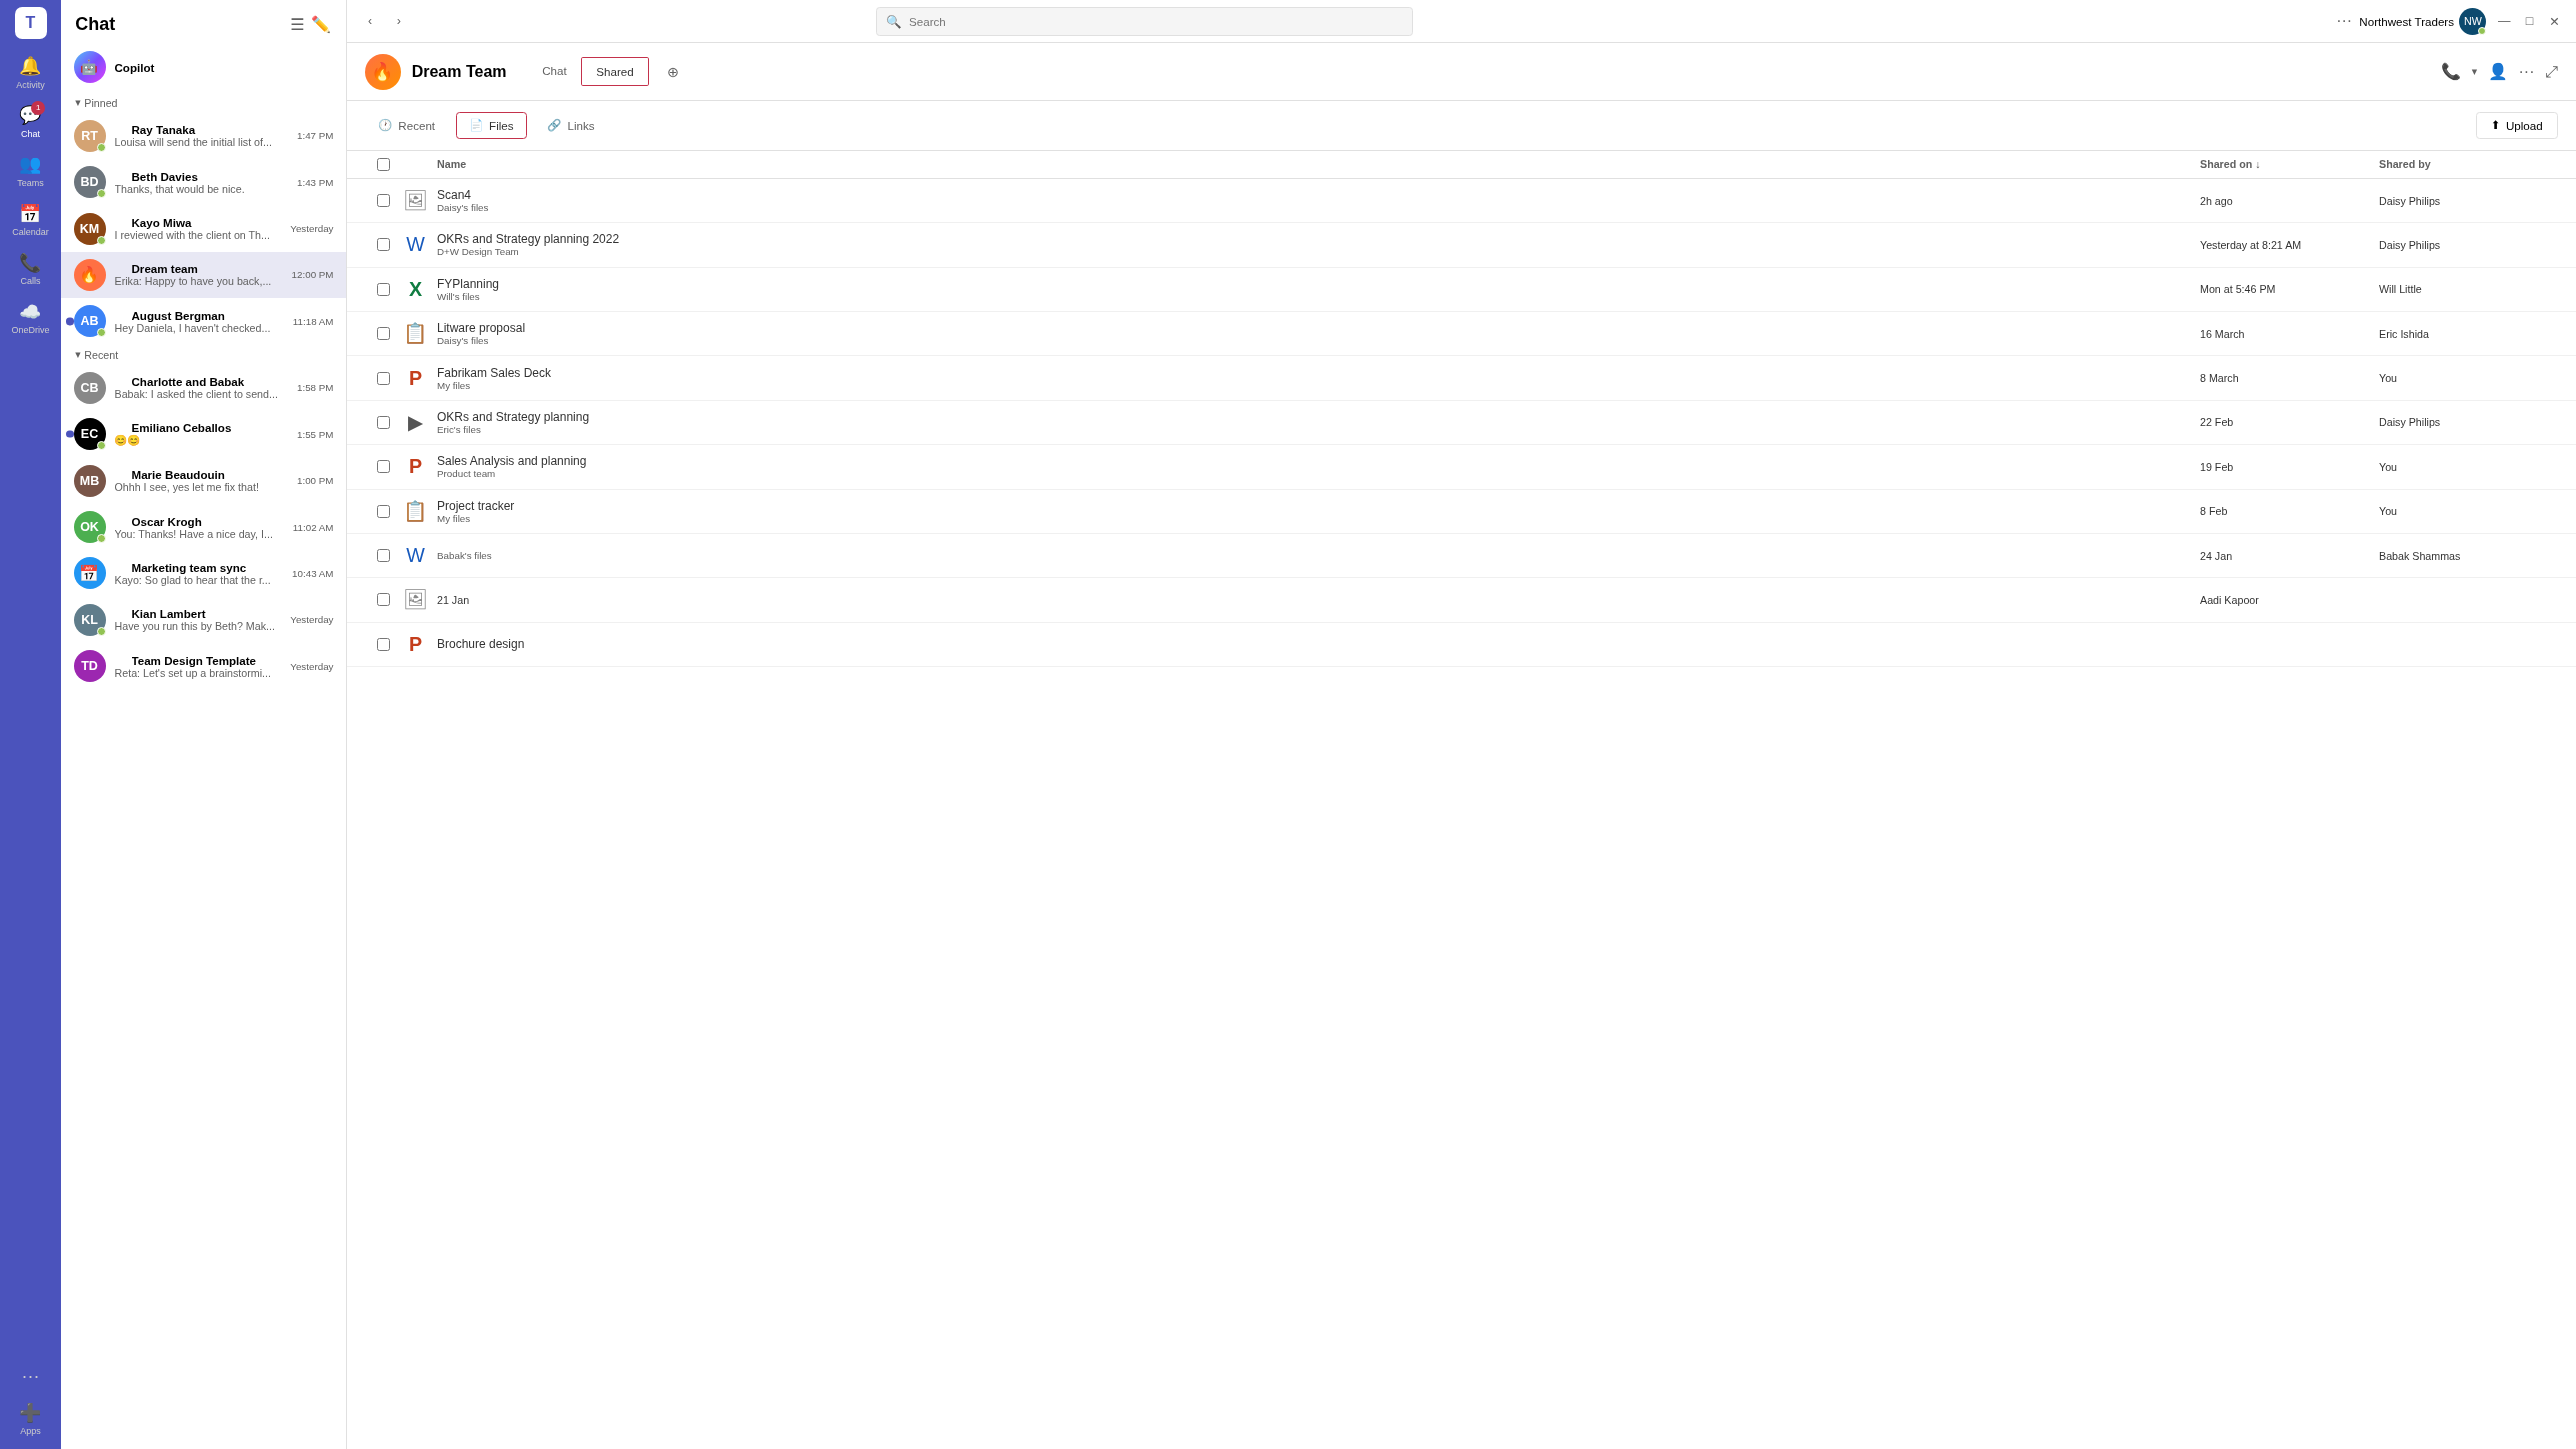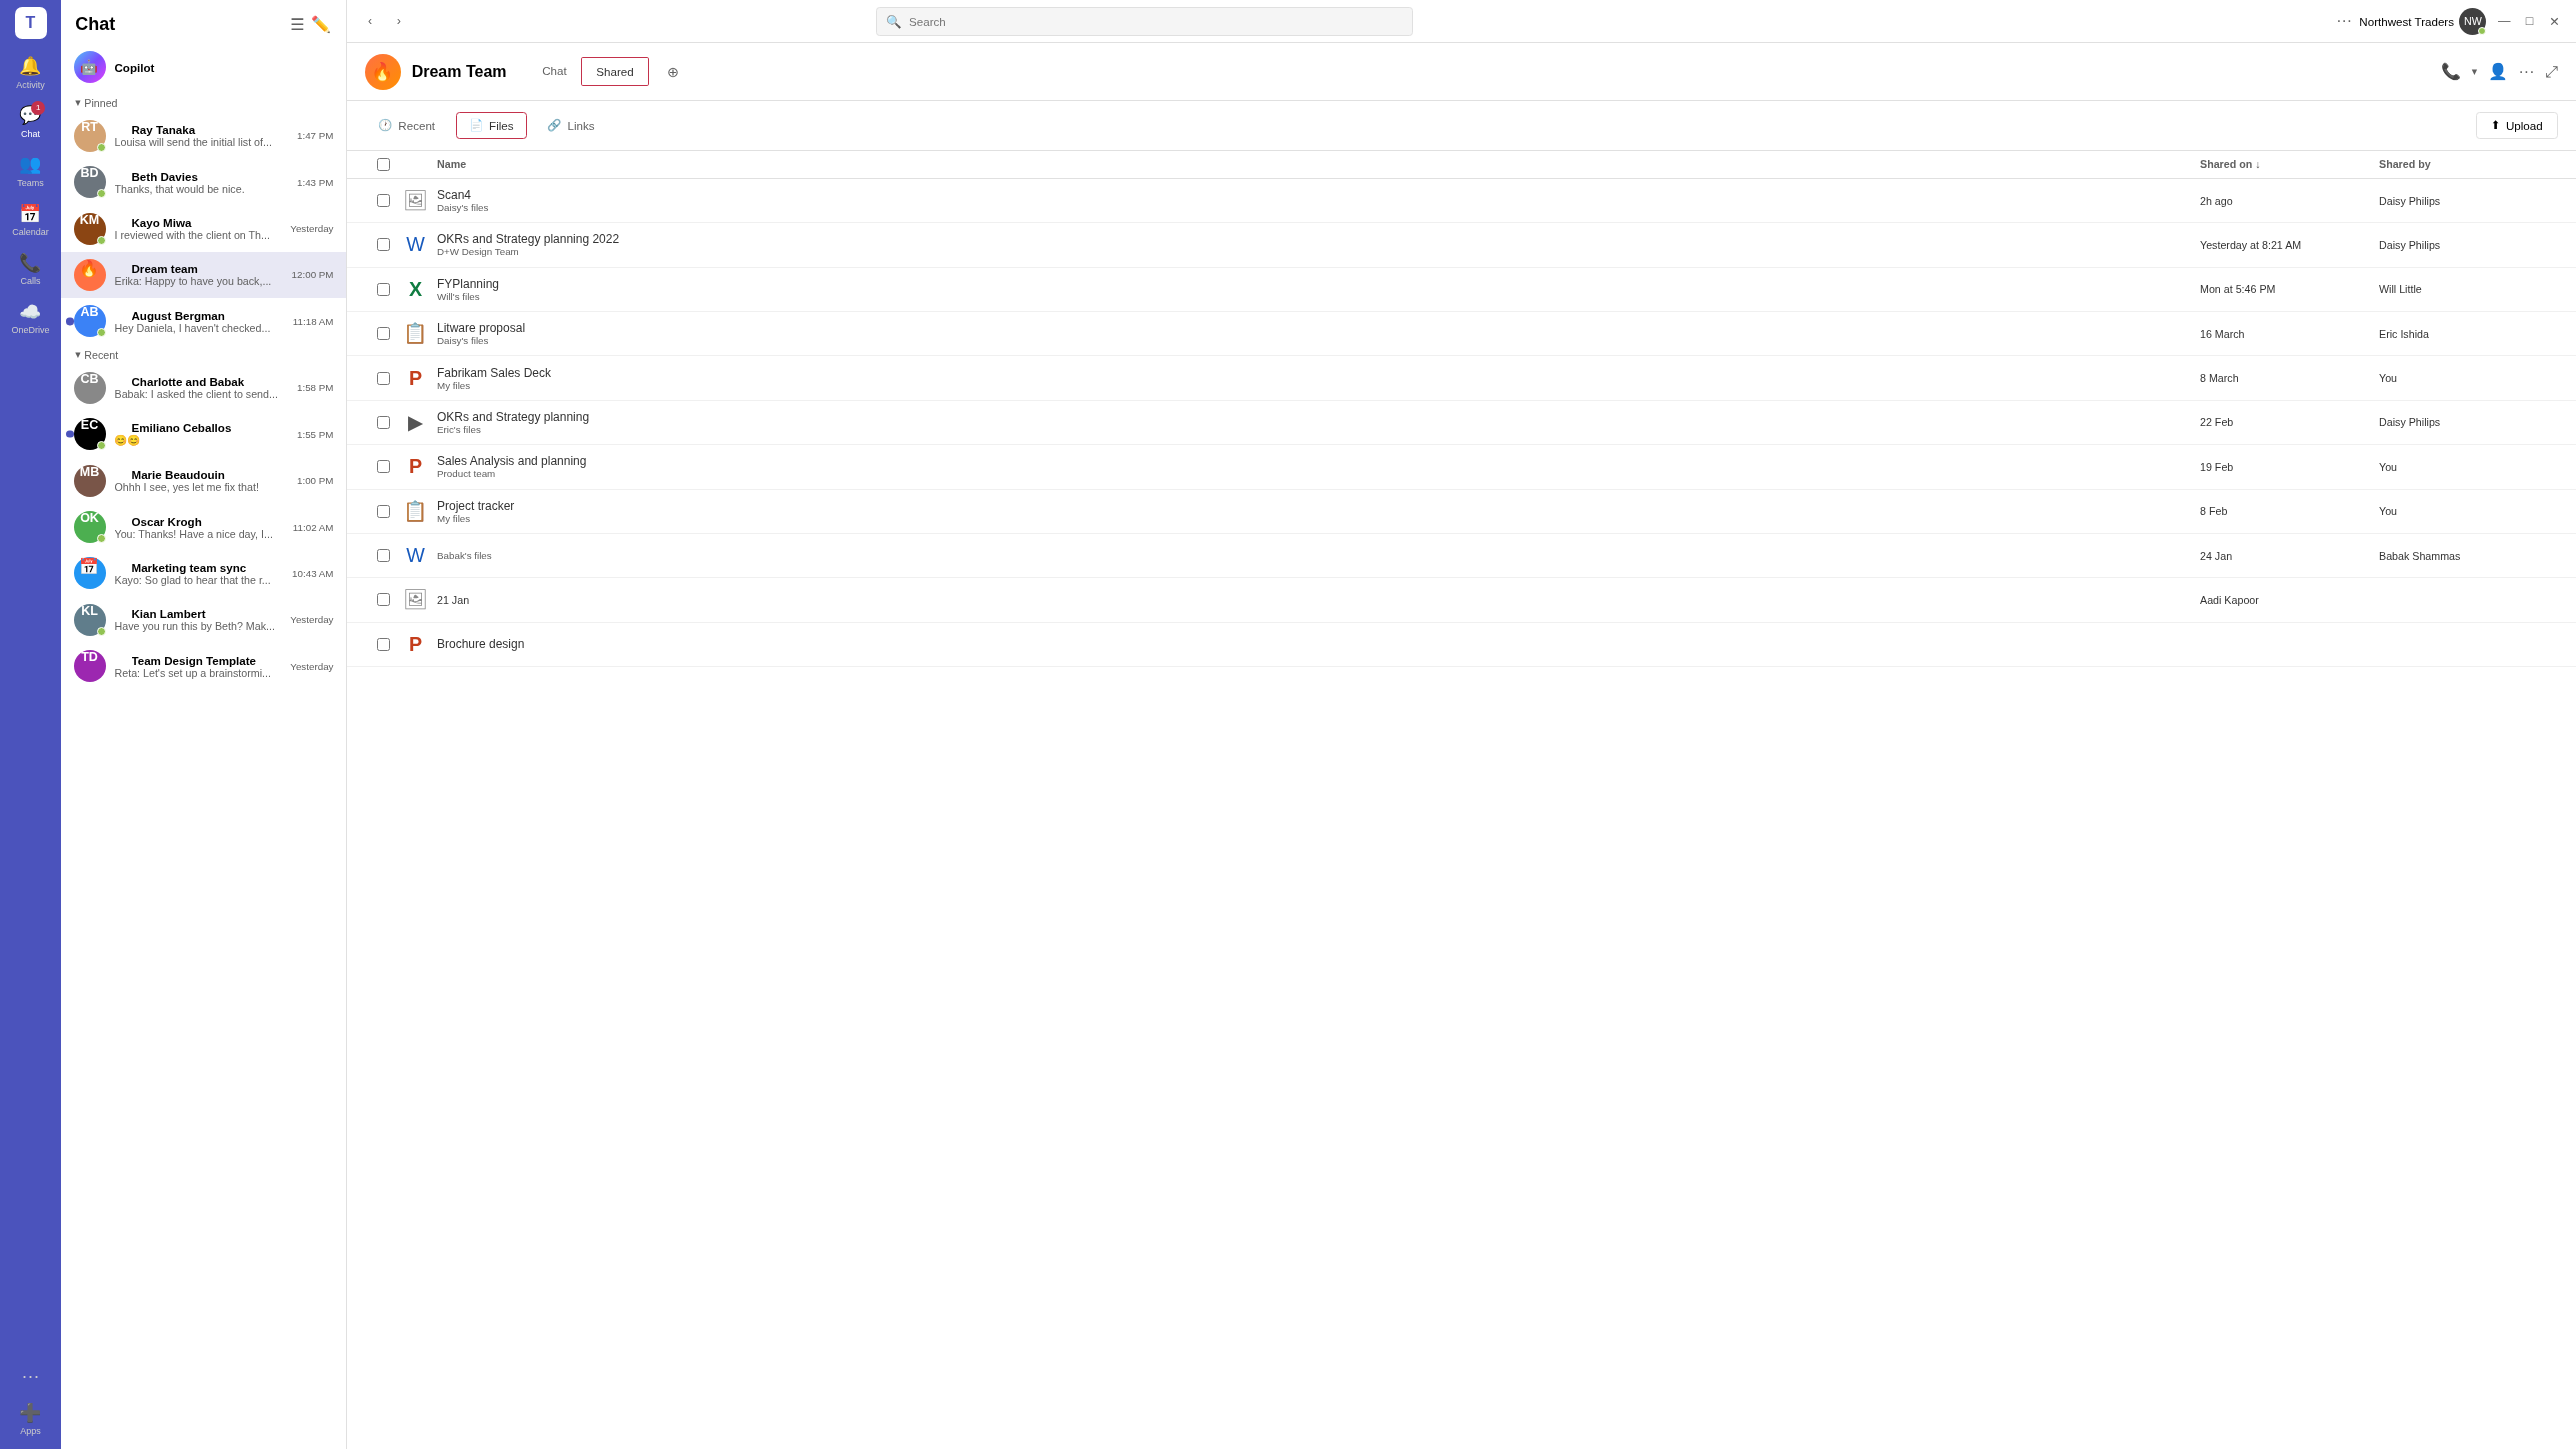--- a/index.html
+++ b/index.html
@@ -57,21 +57,21 @@
     }
 
     .contact-item {
       display: flex; align-items: center; padding: 7.2px 12.5px;
       cursor: pointer; gap: 9px; position: relative;
     }
     .contact-item.active { background: #e8e8f4; }
     .contact-avatar {
       width: 32px; height: 32px; border-radius: 50%;
       flex-shrink: 0; position: relative; overflow: visible;
-      display: flex; justify-content: center;
+      display: flex; align-items: center; justify-content: center;
       font-weight: 600; font-size: 12.5px; color: #fff;
     }
     .status-dot {
       position: absolute; bottom: 0; right: 0;
       width: 9px; height: 9px; border-radius: 50%;
       background: #92c353; border: 1.8px solid #fff;
     }
     .unread-dot {
       position: absolute; left: 5.4px; top: 50%; transform: translateY(-50%);
       width: 7.2px; height: 7.2px; border-radius: 50%; background: #4b53bc;
@@ -108,21 +108,21 @@
       flex: 1; max-width: 537px; margin: 0 auto;
       display: flex; align-items: center; border: 0.9px solid #e0e0e0;
       border-radius: 3.6px; padding: 0 9px; height: 29px; background: #f5f5f5;
       gap: 7.2px;
     }
     .search-bar input { border: none; background: none; outline: none; font-size: 11.6px; flex: 1; }
     .top-bar-right { display: flex; align-items: center; gap: 7.2px; margin-left: auto; }
     .top-bar-right .more-btn { font-size: 16px; cursor: pointer; color: #616161; }
     .user-area { display: flex; align-items: center; gap: 5.4px; font-size: 11.6px; }
     .user-avatar-top {
-      width: 27px; height: 27px; border-radius: 50%; background: #404040;
+      width: 27px; height: 27px; border-radius: 50%; background: #0c4a6e;
       display: flex; align-items: center; justify-content: center; color: #fff; font-size: 10.7px;
       position: relative;
     }
     .user-status-green {
       position: absolute; bottom: 0; right: 0;
       width: 8px; height: 8px; border-radius: 50%; background: #92c353; border: 1.8px solid #fff;
     }
     .window-controls { display: flex; gap: 3.6px; }
     .win-btn { width: 21.5px; height: 21.5px; border: none; background: none; cursor: pointer; font-size: 12.5px; color: #616161; }
 

